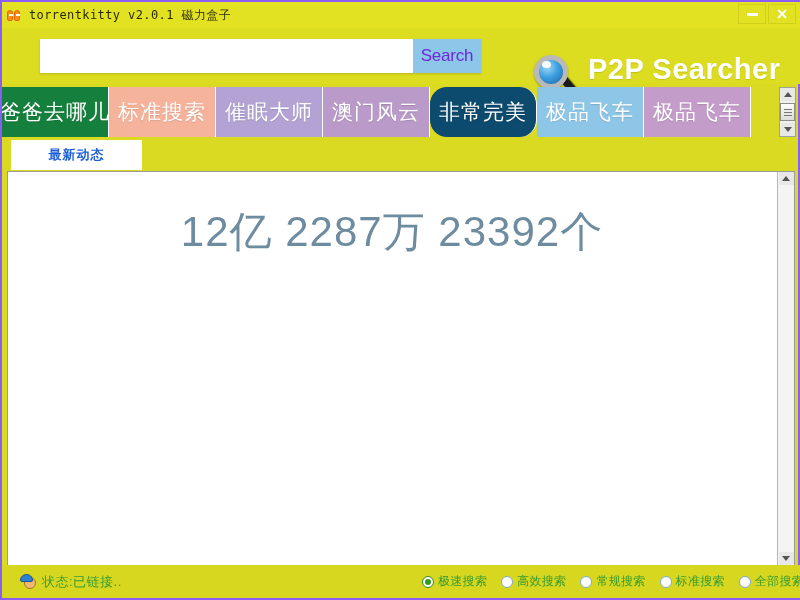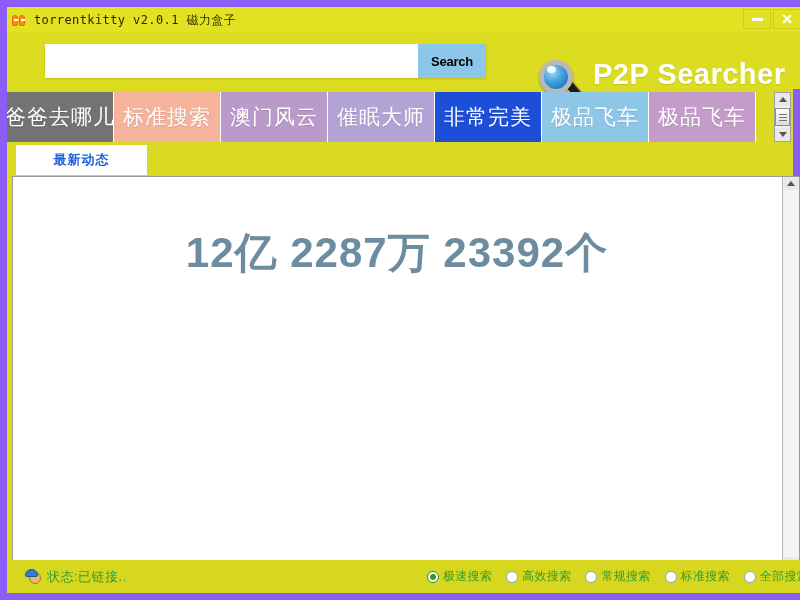--- a/index.html
+++ b/index.html
@@ -12,21 +12,21 @@
     overflow: hidden;
     font-family: "Liberation Sans", sans-serif;
     background: #d8d800;
   }
   #app {
     position: relative;
     width: 800px;
     height: 600px;
     background: #dada22;
     box-sizing: border-box;
-    border: 7px solid #8b5cf6;
+    border: 2px solid #8b5cf6;
   }
 
   
   #titlebar {
     position: absolute;
     left: 0; top: 0;
     width: 798px;
     height: 26px;
     background: #e2e223;
     display: flex;
@@ -113,23 +113,23 @@
     background: #ffffff;
     font-size: 14px;
     font-family: "Liberation Sans", sans-serif;
     padding: 0 6px;
     color: #222;
   }
   #search-button {
     flex: none;
     width: 68px;
     background: #8cc6e8;
-    color: #000000;
-    font-size: 13px;
-    font-weight: bold;
+    color: #6d28d9;
+    font-size: 17px;
+    font-weight: normal;
     font-family: "Liberation Sans", sans-serif;
     border: none;
     cursor: pointer;
     letter-spacing: -0.2px;
   }
   #brand {
     position: absolute;
     left: 528px; top: 25px;
     display: flex;
     align-items: flex-start;
@@ -295,24 +295,23 @@
     background: #f4f4f4;
     border-left: 1px solid #b5b5b5;
     box-sizing: border-box;
     display: flex;
     flex-direction: column;
     justify-content: space-between;
     align-items: center;
   }
   #content-inner {
     position: absolute;
-    left: 0; top: 16px;
+    left: 0; top: 0;
     right: 18px;
     height: 100%;
-    font-weight: bold;
   }
   #result-count {
     position: absolute;
     left: 0; right: 0;
     top: 32px;
     text-align: center;
     font-size: 42px;
     color: #6e8ca0;
     font-family: "Liberation Sans", sans-serif;
     letter-spacing: 1px;
@@ -434,33 +433,33 @@
       <div id="brand-icon">
         <span class="handle"></span>
         <span class="lens"></span>
         <span class="glint"></span>
       </div>
       <div id="brand-title">P2P Searcher</div>
     </div>
   </div>
 
   <div id="tabs-row">
-      <div class="movie-tab" style="background: #737373;">
+      <div class="movie-tab" style="background: #15803d;">
         <span>爸爸去哪儿</span>
       </div>
       <div class="movie-tab" style="background: rgb(246, 179, 156);">
         <span>标准搜索</span>
       </div>
+      <div class="movie-tab" style="background: rgb(178, 163, 212);">
+        <span>催眠大师</span>
+      </div>
       <div class="movie-tab" style="background: rgb(185, 154, 200);">
         <span>澳门风云</span>
       </div>
-      <div class="movie-tab" style="background: rgb(178, 163, 212);">
-        <span>催眠大师</span>
-      </div>
-      <div class="movie-tab" style="background: #1d4ed8;">
+      <div class="movie-tab" style="background: #0c4a6e; border-radius: 17px;">
         <span>非常完美</span>
       </div>
       <div class="movie-tab" style="background: rgb(142, 198, 232);">
         <span>极品飞车</span>
       </div>
       <div class="movie-tab" style="background: rgb(196, 156, 201);">
         <span>极品飞车</span>
       </div>
     </div>
   <div id="tabs-scroll">

